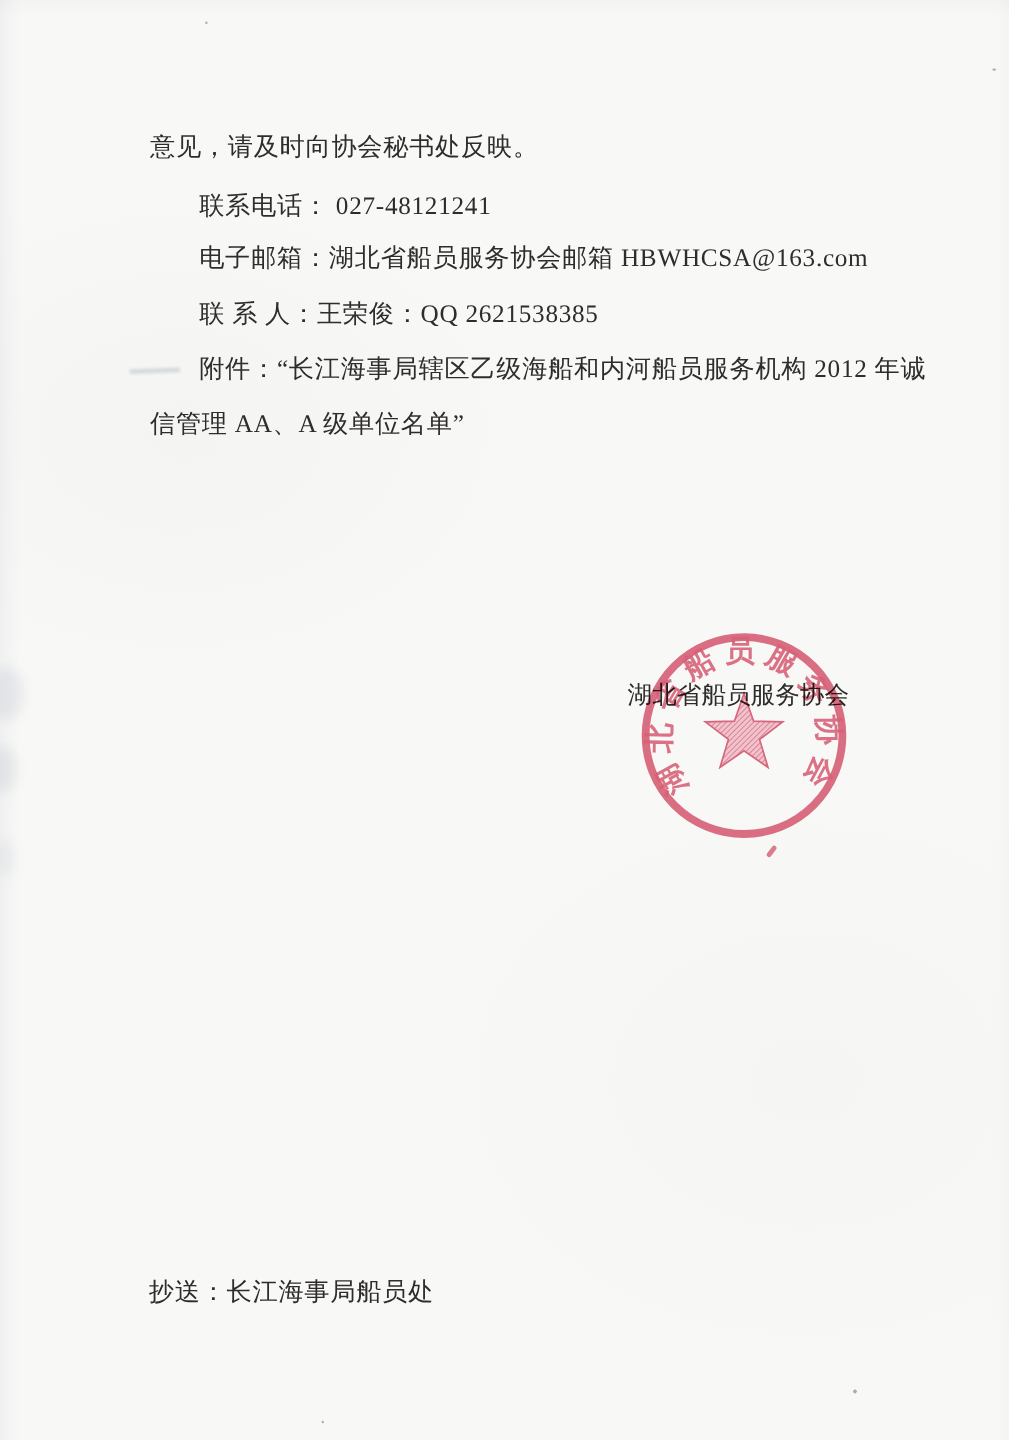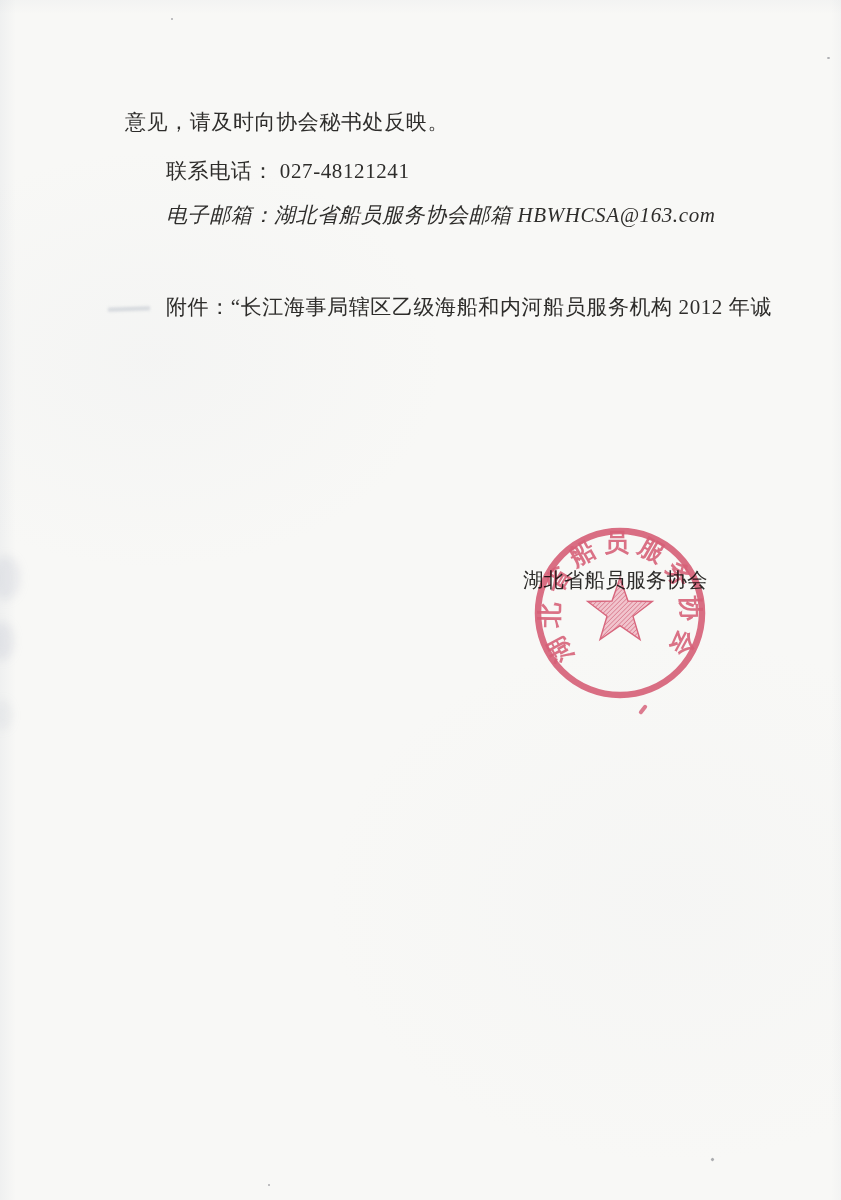--- a/index.html
+++ b/index.html
@@ -106,25 +106,27 @@
   <div class="pencil-dash"></div>
   <div class="speck p1"></div>
   <div class="speck p2"></div>
   <div class="speck p3"></div>
   <div class="speck p4"></div>
 
   <p class="line" style="left:125px;top:110px;">意见，请及时向协会秘书处反映。</p>
 
   <p class="line" style="left:166px;top:159px;">联系电话： 027-48121241</p>
 
-  <p class="line" style="left:166px;top:203px;font-style:italic;">电子邮箱：湖北省船员服务协会邮箱 HBWHCSA@163.com</p>
+  <p class="line" style="left:166px;top:203px;">电子邮箱：湖北省船员服务协会邮箱 HBWHCSA@163.com</p>
 
+  <p class="line" style="left:166px;top:249px;">联 系 人：王荣俊：QQ 2621538385</p>
 
   <p class="line" style="left:166px;top:295px;">附件：“长江海事局辖区乙级海船和内河船员服务机构 2012 年诚</p>
 
+  <p class="line" style="left:125px;top:341px;">信管理 AA、A 级单位名单”</p>
 
   <svg class="stamp-svg" viewBox="0 0 230 230">
     <defs>
       <pattern id="starHatch" width="3.2" height="3.2" patternUnits="userSpaceOnUse" patternTransform="rotate(45)">
         <rect width="3.2" height="3.2" fill="#f0bcc7"></rect>
         <line x1="0" y1="0" x2="0" y2="3.2" stroke-width="1.1" stroke="#cc4d67"></line>
       </pattern>
       <path id="ringPath" d="M 71.2 158.8 A 62 62 0 1 1 158.8 158.8" fill="none"></path>
     </defs>
 
@@ -135,14 +137,15 @@
     <text class="stamp-ring-label" text-anchor="middle" opacity="0.88" fill="#d3526c">
       <textPath href="#ringPath" startOffset="50%">湖北省船员服务协会</textPath>
     </text>
   </svg>
 
   <div class="red-speck"></div>
 
   <p class="line sig-text" style="left:523px;top:568px;letter-spacing:0px;font-size:20.5px;">湖北省船员服务协会</p>
 
 
+  <p class="line" style="left:124px;top:1064px;">抄送：长江海事局船员处</p>
 
 </div>
 
 </body></html>

